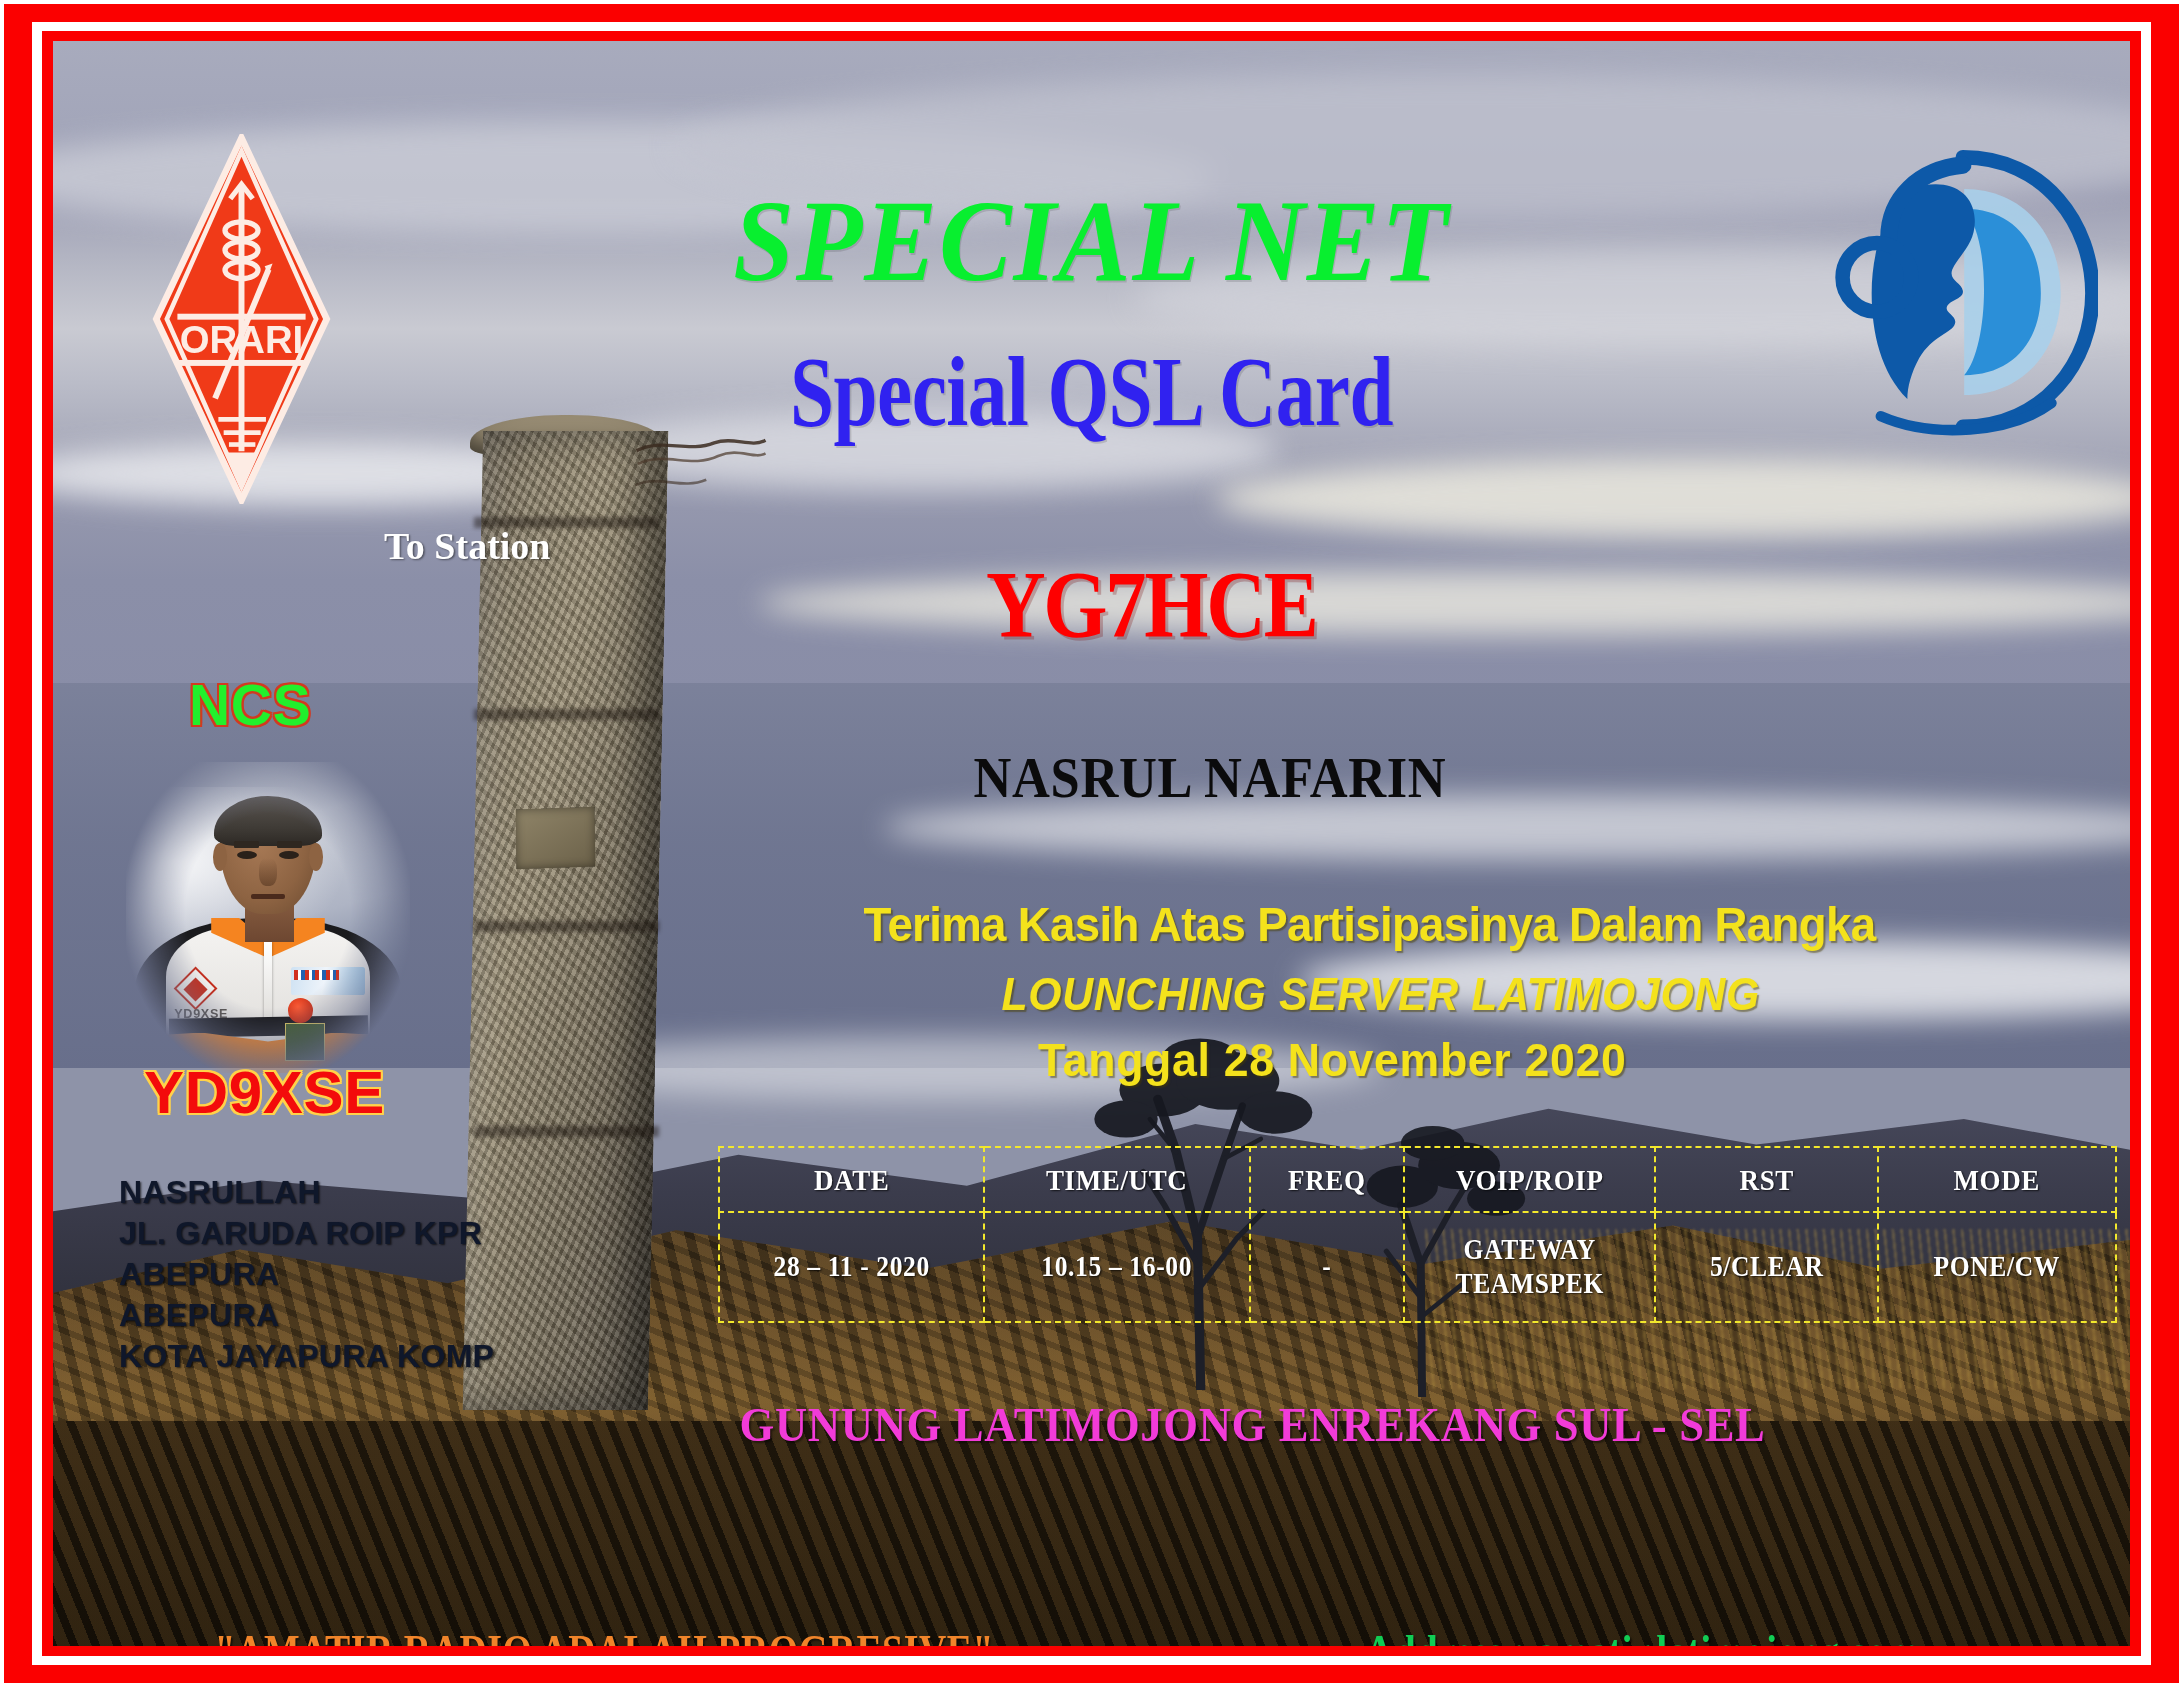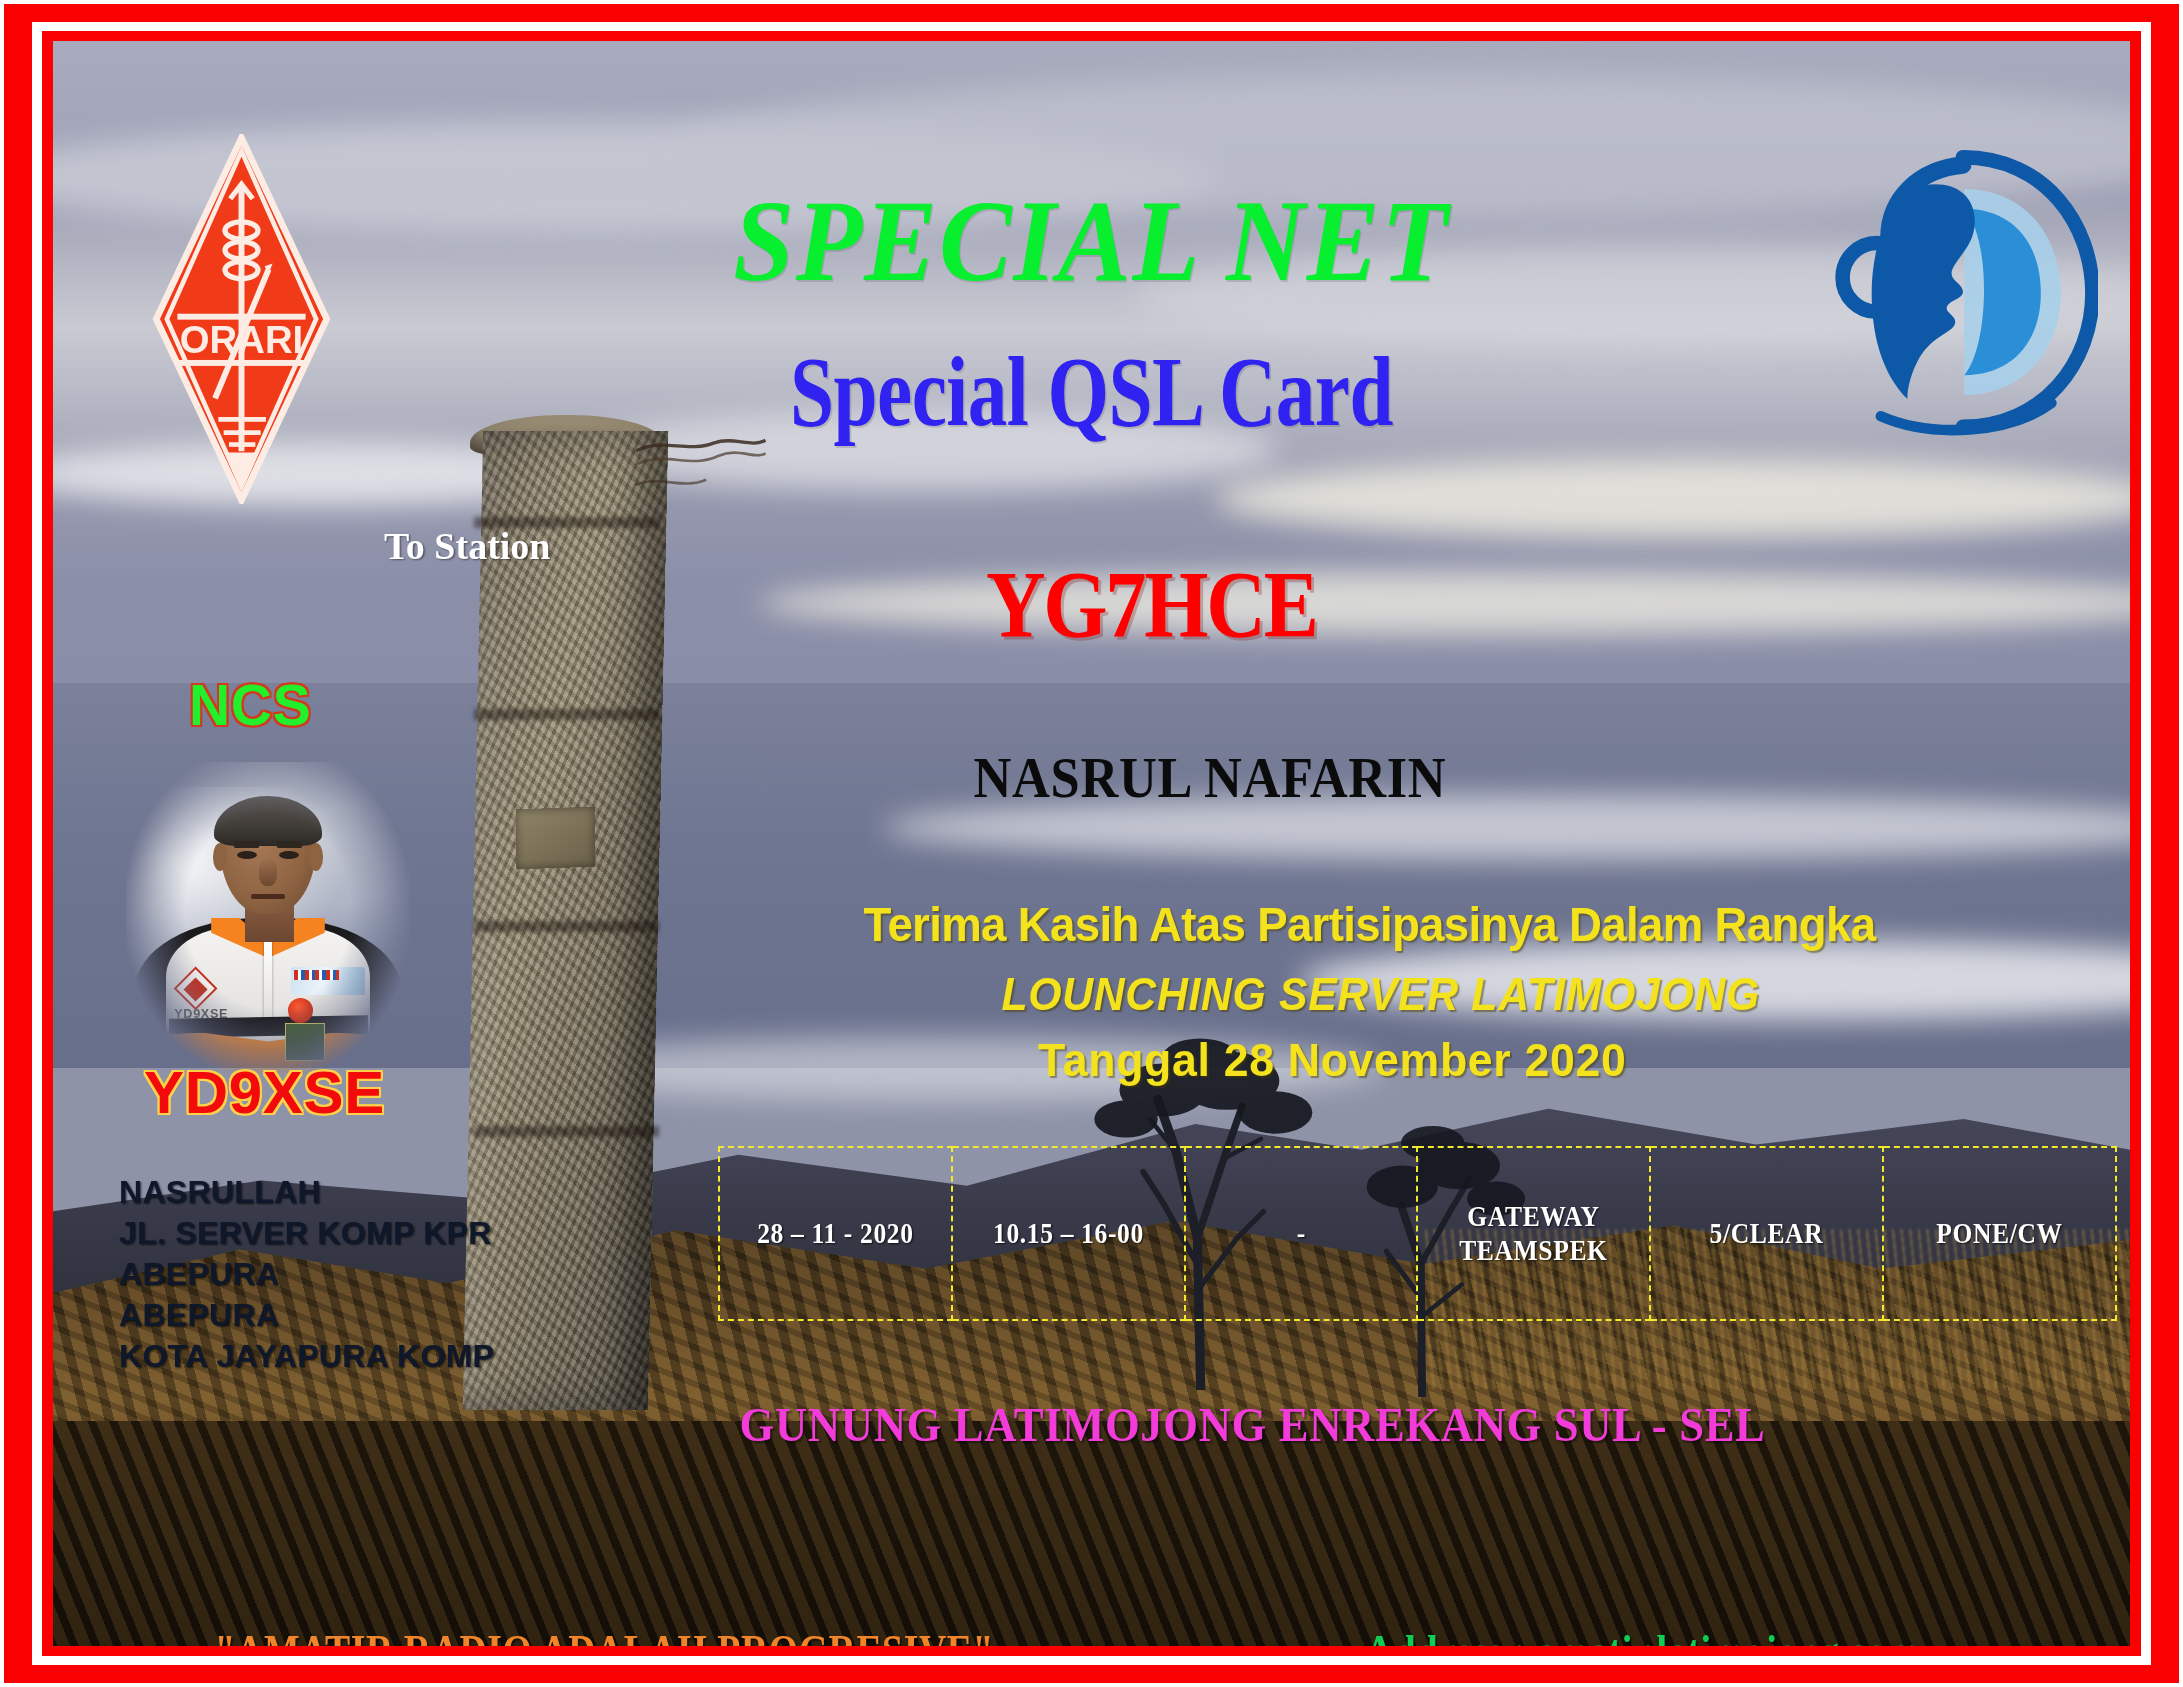--- a/index.html
+++ b/index.html
@@ -448,28 +448,36 @@
 
     <div class="t" id="thanks-1">Terima Kasih Atas Partisipasinya Dalam Rangka</div>
     <div class="t" id="thanks-2">LOUNCHING SERVER LATIMOJONG</div>
     <div class="t" id="thanks-3">Tanggal  28  November  2020</div>
 
     <div class="t" id="ncs-label">NCS</div>
     <div class="t" id="ncs-call">YD9XSE</div>
 
     <div id="address-block">
       <div>NASRULLAH</div>
-      <div>JL. SERVER KOMP KPR</div>
+      <div>JL. GARUDA ROIP KPR</div>
       <div>ABEPURA</div>
       <div>ABEPURA</div>
       <div>KOTA JAYAPURA KOMP</div>
     </div>
 
     <table id="log-table">
       <tbody>
+          <tr class="head">
+        <td style="width:19%">DATE</td>
+        <td style="width:19%">TIME/UTC</td>
+        <td style="width:11%">FREQ</td>
+        <td style="width:18%">VOIP/ROIP</td>
+        <td style="width:16%">RST</td>
+        <td style="width:17%">MODE</td>
+      </tr>
       <tr class="body">
         <td>28 – 11 - 2020</td>
         <td>10.15 – 16-00</td>
         <td>-</td>
         <td>
           <span>GATEWAY</span><br>
           <span>TEAMSPEK</span>
         </td>
         <td>5/CLEAR</td>
         <td>PONE/CW</td>

